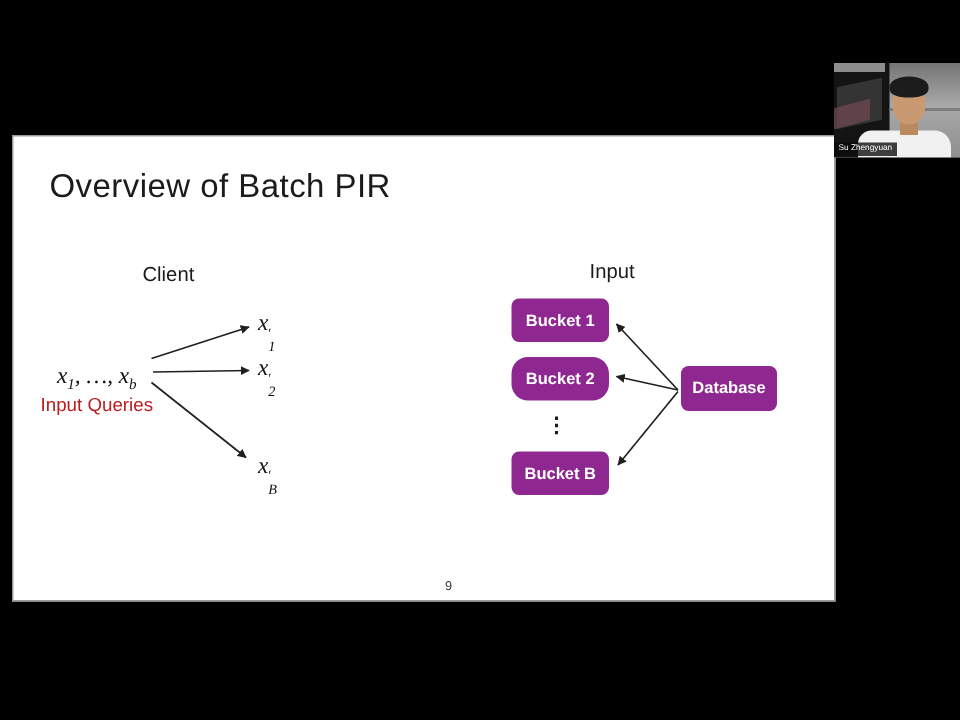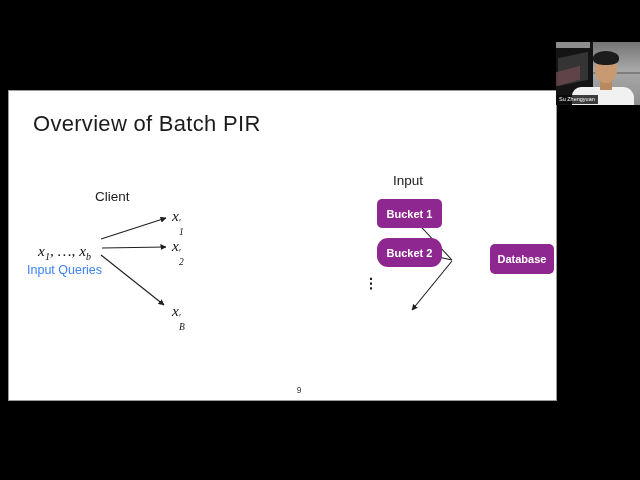--- a/index.html
+++ b/index.html
@@ -6,42 +6,42 @@
   html,body { width:640px; height:480px; background:#000; overflow:hidden;
               font-family:"Liberation Sans", sans-serif; }
   .stage { position:relative; width:640px; height:348px; background:#000; }
 
   
   .slide { position:absolute; left:8px; top:90px; width:549px; height:311px;
            background:#ffffff; border:1px solid #9a9a9a; }
   .slide-title { position:absolute; left:24px; top:20px; font-size:22px;
                  font-weight:500; color:#1b1b1b; letter-spacing:.3px; }
   .col-label { position:absolute; font-size:13.5px; font-weight:500; color:#1a1a1a; }
-  .client-label { left:86px; top:98px; }
+  .client-label { left:86px; top:84px; }
   .server-label { left:384px; top:82px; }
 
   
   .math { position:absolute; font-family:"Liberation Serif", serif;
           font-style:italic; font-size:15.5px; color:#111; }
   .math sub { font-size:10px; font-style:italic; }
   .input-math { left:29px; top:151px; }
   .caption { position:absolute; left:18px; top:172px; font-size:12.5px;
-             font-weight:500; color:#3b82f6; font-style:normal; }
+             font-weight:500; color:#b91c1c; font-style:normal; }
   .xout { white-space:nowrap; }
   .xo1 { left:163px; top:116px; }
   .xo2 { left:163px; top:146px; }
   .xoB { left:163px; top:211px; }
   .ps { display:inline-flex; flex-direction:column; align-items:flex-start;
         font-size:9.5px; line-height:.95; vertical-align:-5px; }
   .ps .pr { font-style:normal; }
 
   
   .pbox { position:absolute; width:65px; height:29px; background:#8e278f;
           border-radius:5px; color:#fff; font-size:11px; font-weight:bold;
-          display:flex; align-items:center; justify-content:center;margin-left:36px; }
+          display:flex; align-items:center; justify-content:center; }
   .b1 { left:332px; top:108px; }
   .b2 { left:332px; top:147px;border-radius:11px; }
   .bB { left:332px; top:210px; }
   .db { left:445px; top:153px; width:64px; height:30px; }
   .vdots { position:absolute; left:354px; top:184px; width:16px; text-align:center;
            font-size:14px; font-weight:bold; color:#1a1a1a; }
 
   .page-num { position:absolute; left:283px; top:294px; width:14px; text-align:center;
               font-size:8.5px; color:#3a3a3a; }
 
@@ -110,20 +110,21 @@
         <line x1="92" y1="164" x2="155" y2="214" marker-end="url(#ah)"></line>
         <line x1="443" y1="169" x2="402" y2="125" marker-end="url(#ah)"></line>
         <line x1="443" y1="169" x2="402" y2="160" marker-end="url(#ah)"></line>
         <line x1="443" y1="170" x2="403" y2="219" marker-end="url(#ah)"></line>
       </g>
     </svg>
 
     <div class="pbox b1">Bucket 1</div>
     <div class="pbox b2">Bucket 2</div>
     <div class="vdots">⋮</div>
+    <div class="pbox bB">Bucket B</div>
     <div class="pbox db">Database</div>
 
     <div class="page-num">9</div>
   </div>
 
   <div class="webcam">
     <div class="wc-wall"></div>
     <div class="wc-dark"></div>
     <div class="wc-bar"></div>
     <div class="wc-panel1"></div>

